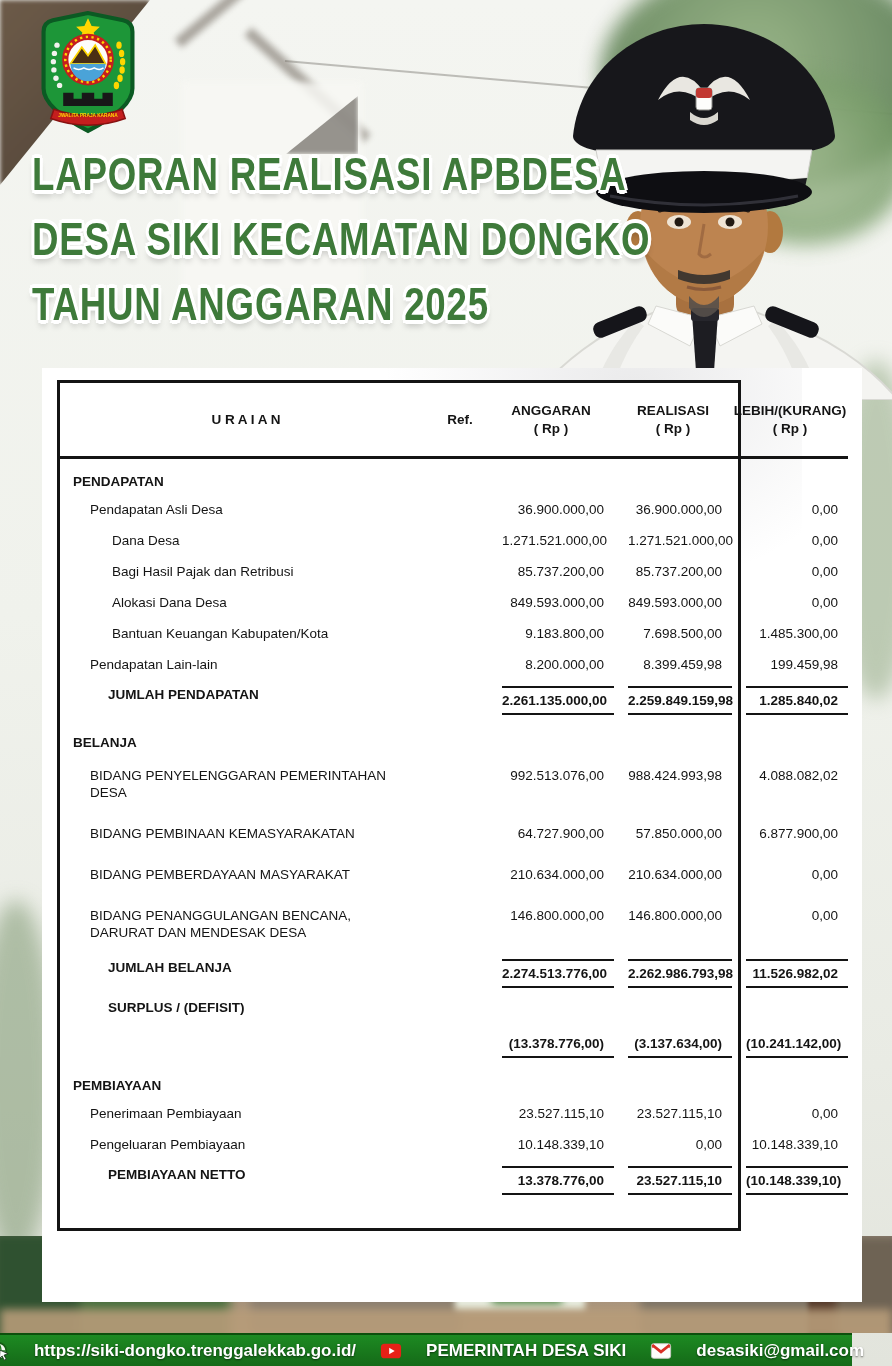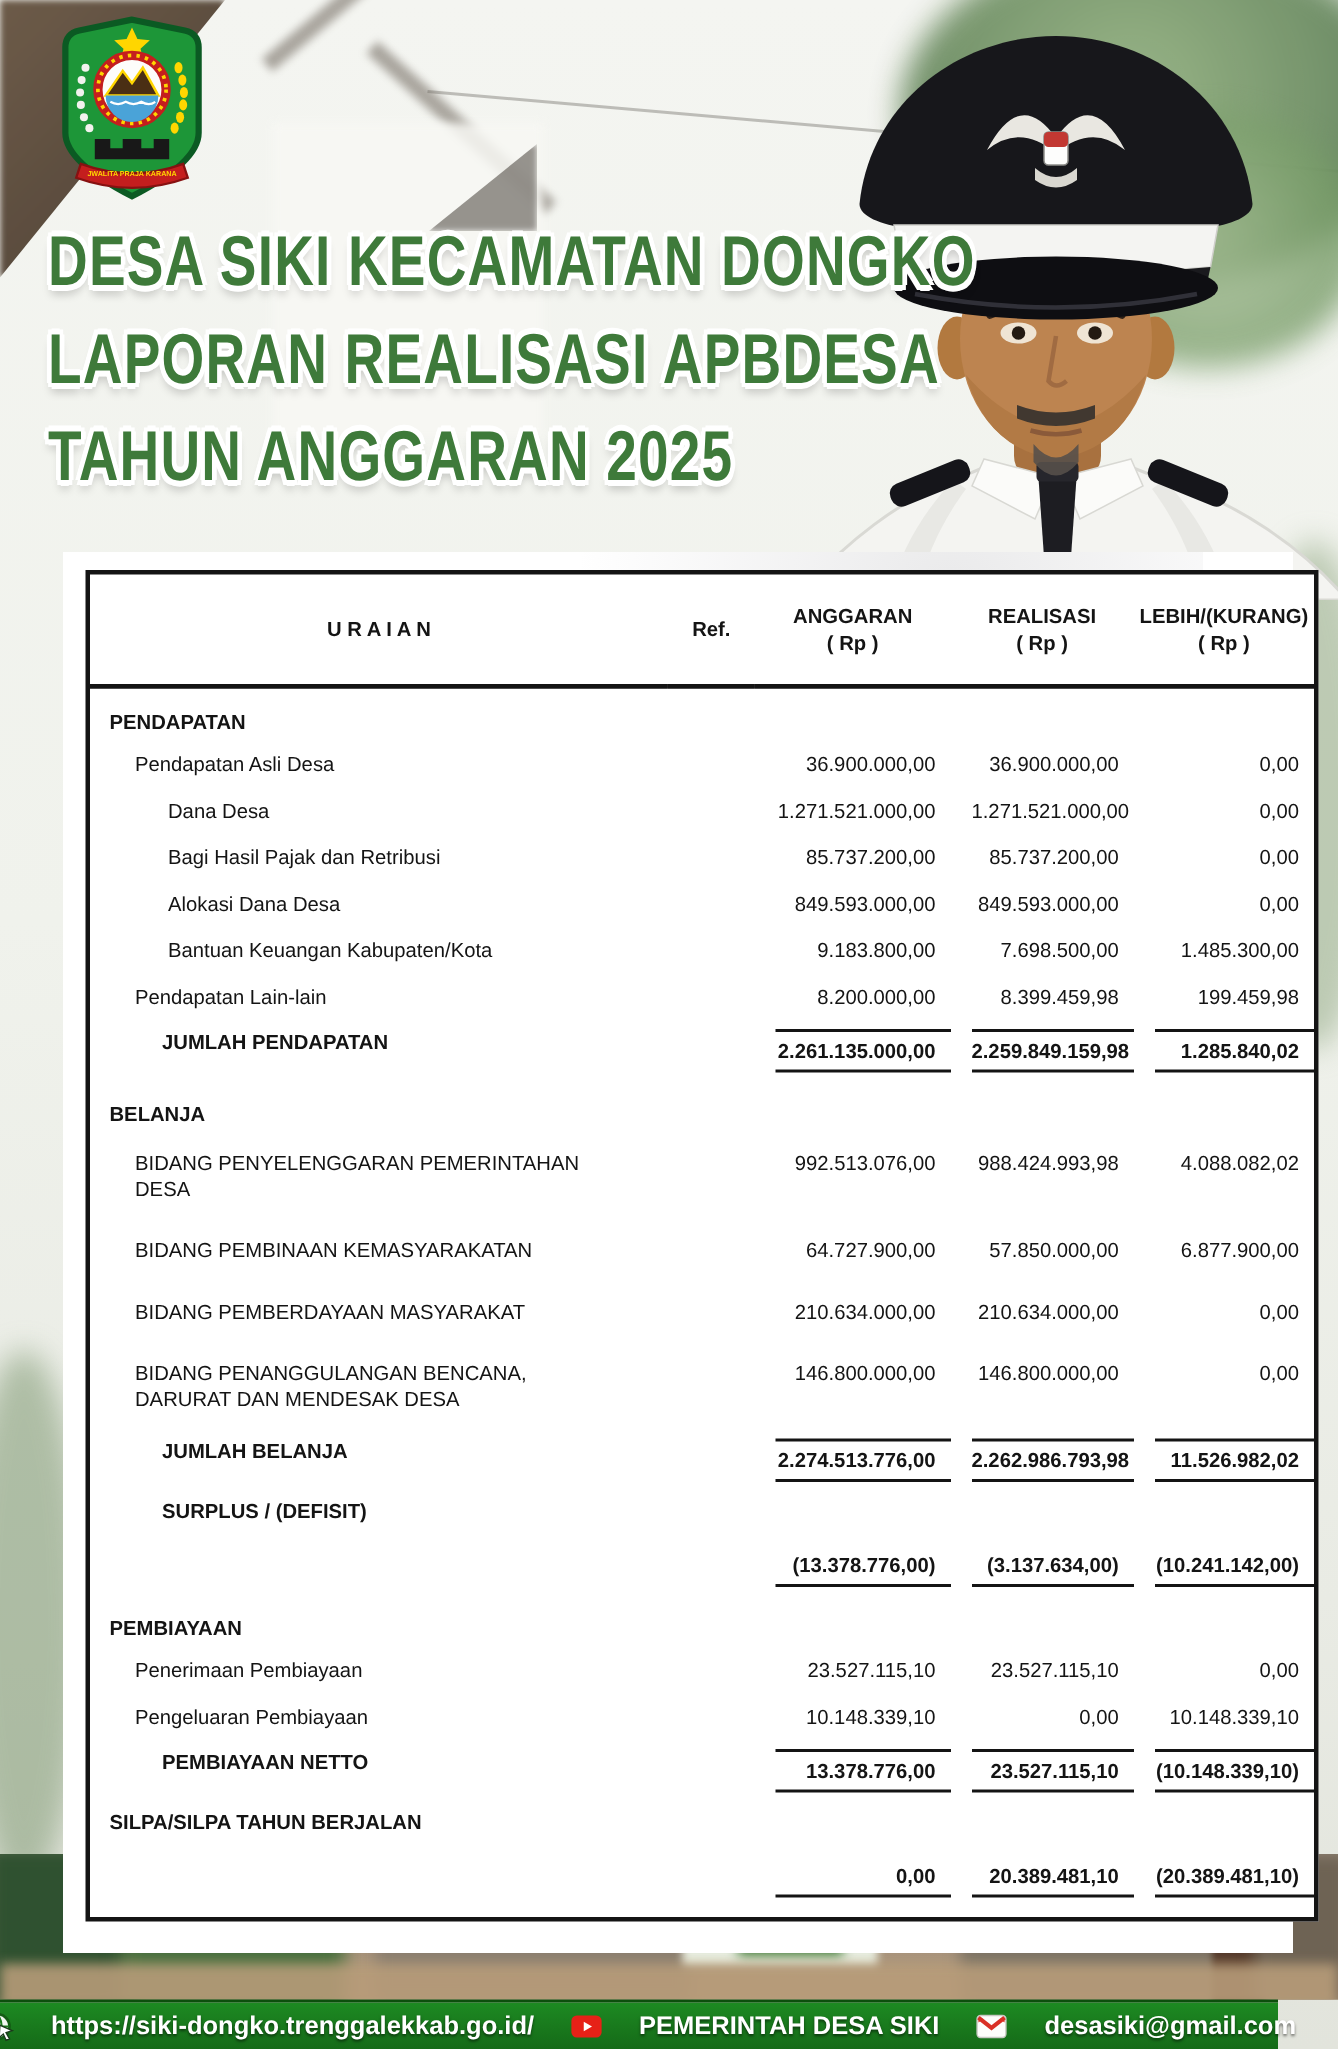--- a/index.html
+++ b/index.html
@@ -51,22 +51,22 @@
   .title .line{height:65px;}
   .title .line span{
     display:inline-block;transform:scaleX(.78);transform-origin:left center;
     font-size:47px;font-weight:bold;letter-spacing:1px;color:#3e7a3a;white-space:nowrap;
     text-shadow:-3px -3px 0 #fff,3px -3px 0 #fff,-3px 3px 0 #fff,3px 3px 0 #fff,
                 -4px 0 0 #fff,4px 0 0 #fff,0 -4px 0 #fff,0 4px 0 #fff,0 6px 7px rgba(0,0,0,.22);}
   
   .sheet{position:absolute;left:42px;top:368px;width:820px;height:934px;background:#fff;z-index:3;}
   .sheet .suit-shadow{position:absolute;right:60px;top:0;width:420px;height:220px;
     background:radial-gradient(ellipse at 60% 10%,rgba(150,150,155,.20),rgba(150,150,155,0) 70%);}
-  .tablebox{position:absolute;left:57px;top:380px;width:822px;z-index:3;
-            border:3px solid #141414;background:#fff;padding-bottom:8px;box-sizing:border-box;}
+  .tablebox{position:absolute;left:57px;top:380px;width:684px;z-index:3;
+            border:3px solid #141414;background:#fff;padding-bottom:28px;box-sizing:border-box;}
   table{border-collapse:collapse;width:100%;table-layout:fixed;font-size:13.5px;color:#141414;}
   thead th{height:73px;vertical-align:middle;text-align:center;font-weight:bold;
            border-bottom:3px solid #141414;padding:0;}
   thead .h2{font-weight:bold;margin-top:3px;}
   td{vertical-align:top;padding:0;}
   td.uraian{padding-left:13px;line-height:17px;}
   td.ref{}
   td.num{padding-left:14px;}
   .val{text-align:right;padding-right:10px;line-height:17px;white-space:nowrap;}
   tr.section td{padding-top:14px;padding-bottom:4px;font-weight:bold;}
@@ -186,22 +186,22 @@
   <circle cx="50" cy="48" r="22" fill="none" stroke="#ffd600" stroke-width="2.4" stroke-dasharray="2.2 3.4"></circle>
   <path d="M33,52 L44,36 L50,44 L57,34 L67,52 Z" fill="#4a2f14" stroke="#ffd600" stroke-width="1.6"></path>
   <path d="M33,52 h34 a17,17 0 0 1 -34,0 Z" fill="#4aa3d8"></path>
   <path d="M36,56 q5,3 10,0 q5,3 10,0 q5,3 9,0" stroke="#fff" stroke-width="1.4" fill="none"></path>
   <path d="M26,80 h10 v6 h8 v-6 h12 v6 h8 v-6 h10 v13 H26 Z" fill="#181818"></path>
   <path d="M17,96 Q50,108 83,96 L86,105 Q50,118 14,105 Z" fill="#c41e1e" stroke="#871111" stroke-width="1.5"></path>
   <text x="50" y="104" text-anchor="middle" font-size="4.6" font-weight="bold" fill="#ffd600">JWALITA PRAJA KARANA</text>
 </svg>
 
 <div class="title">
+  <div class="line"><span>LAPORAN REALISASI APBDESA</span></div>
   <div class="line"><span>DESA SIKI KECAMATAN DONGKO</span></div>
-  <div class="line"><span>LAPORAN REALISASI APBDESA</span></div>
   <div class="line"><span>TAHUN ANGGARAN 2025</span></div>
 </div>
 
 <div class="sheet">
   <div class="suit-shadow"></div>
 </div>
 
 <div class="tablebox">
   <table>
     <colgroup>
@@ -496,35 +496,20 @@
           <td class="num">
             <div class="val">13.378.776,00</div>
           </td>
           <td class="num">
             <div class="val">23.527.115,10</div>
           </td>
           <td class="num">
             <div class="val">(10.148.339,10)</div>
           </td>
         </tr>
-        <tr class="total ind0 rule-bottom">
-          <td class="uraian">
-            <div class="lab">SILPA/SILPA TAHUN BERJALAN</div>
-          </td>
-          <td class="ref"></td>
-          <td class="num">
-            <div class="val">0,00</div>
-          </td>
-          <td class="num">
-            <div class="val">20.389.481,10</div>
-          </td>
-          <td class="num">
-            <div class="val">(20.389.481,10)</div>
-          </td>
-        </tr>
       </tbody>
   </table>
 </div>
 
 <div class="footer">
   <svg class="ficon" viewBox="0 0 24 24">
     <circle cx="11" cy="12" r="9" fill="#f2f7f0" stroke="#145c14" stroke-width="2"></circle>
     <path d="M2.5,12 h17 M11,3 a14,14 0 0 1 0,18 M11,3 a14,14 0 0 0 0,18" stroke="#1c7a1c" stroke-width="1.6" fill="none"></path>
     <path d="M13,11 L22,15 L17.5,16.5 L20,21 L17.5,22 L15.5,17.5 L12.5,20 Z" fill="#fff" stroke="#1a3a1a" stroke-width="1"></path>
   </svg>

